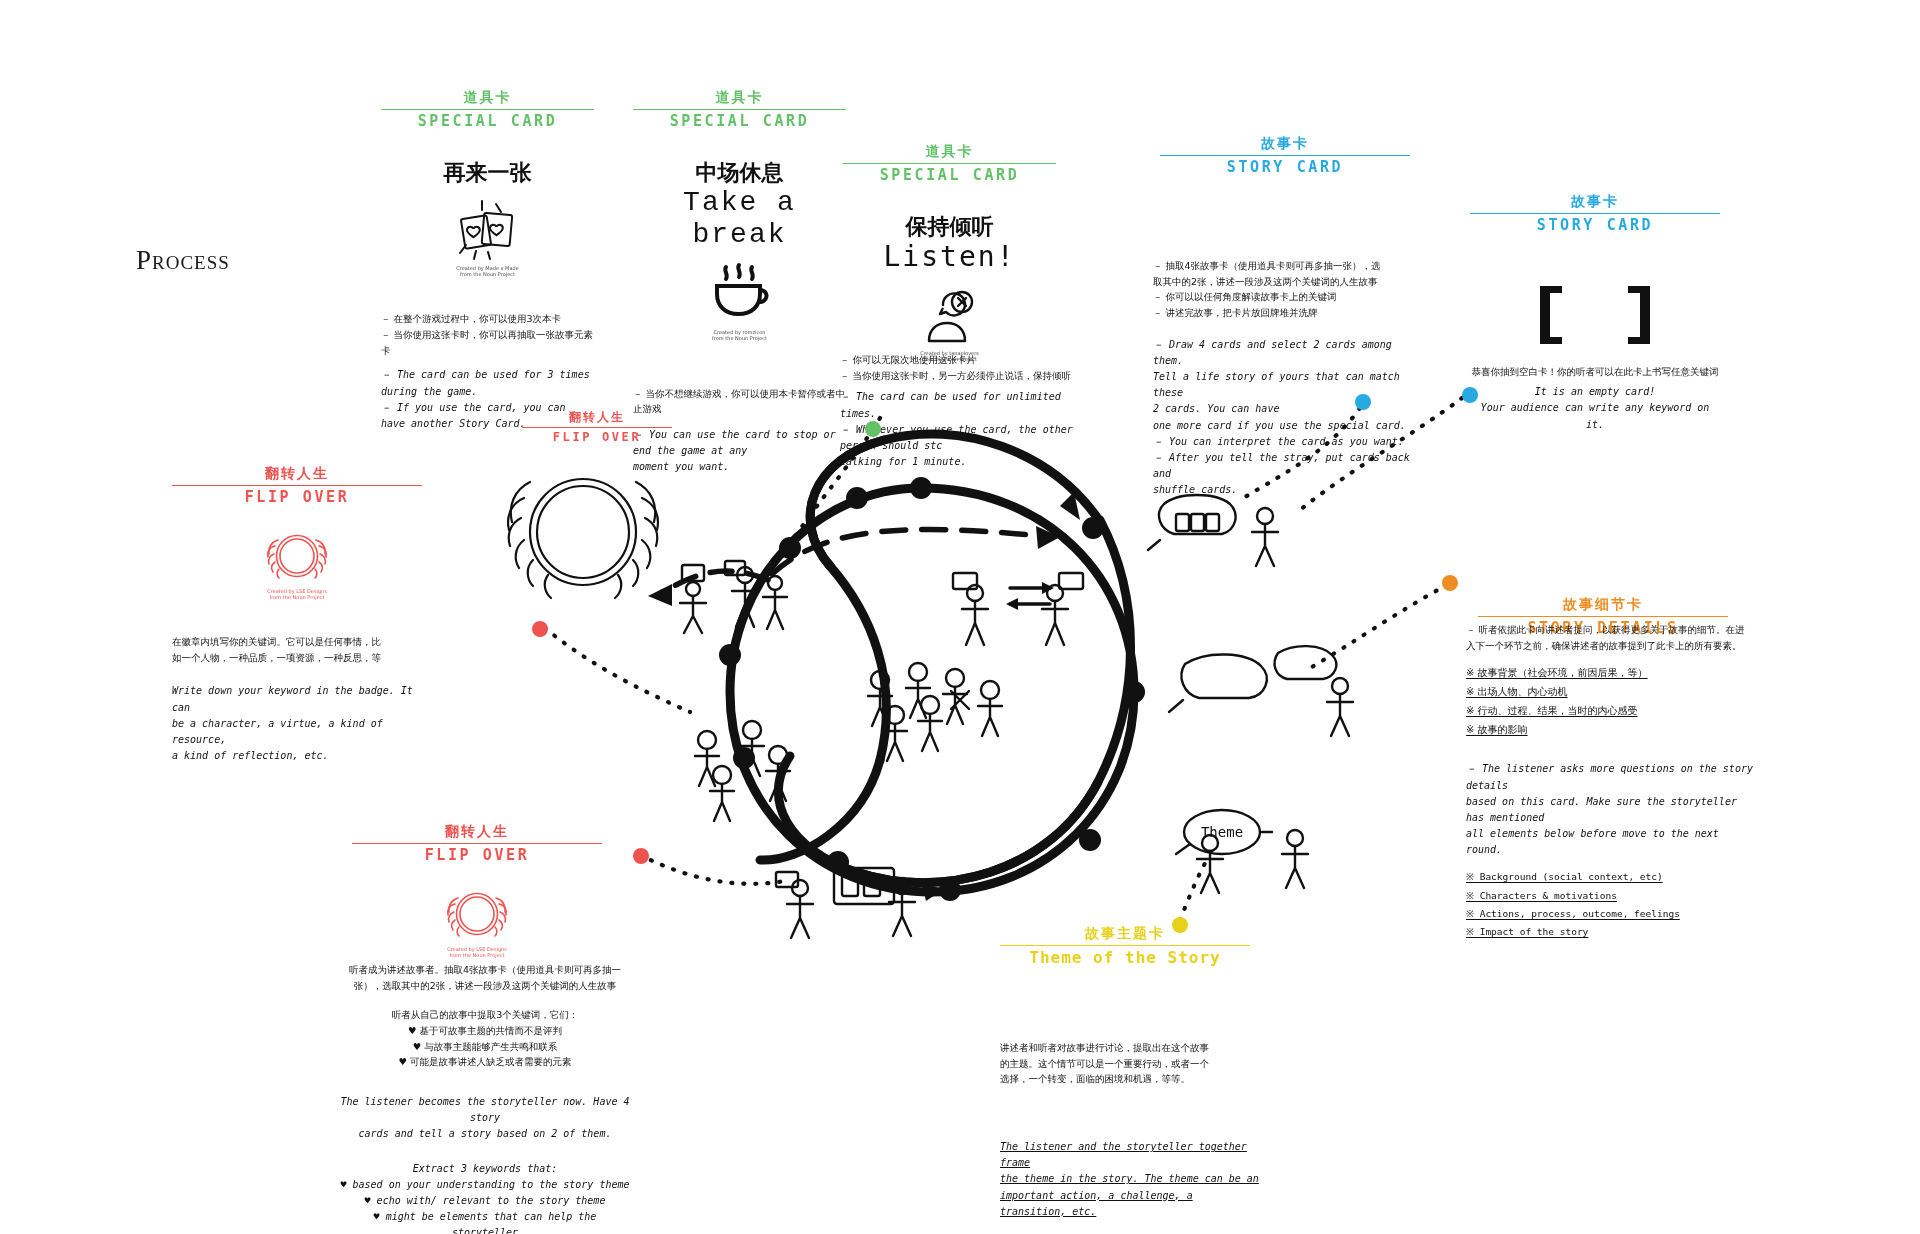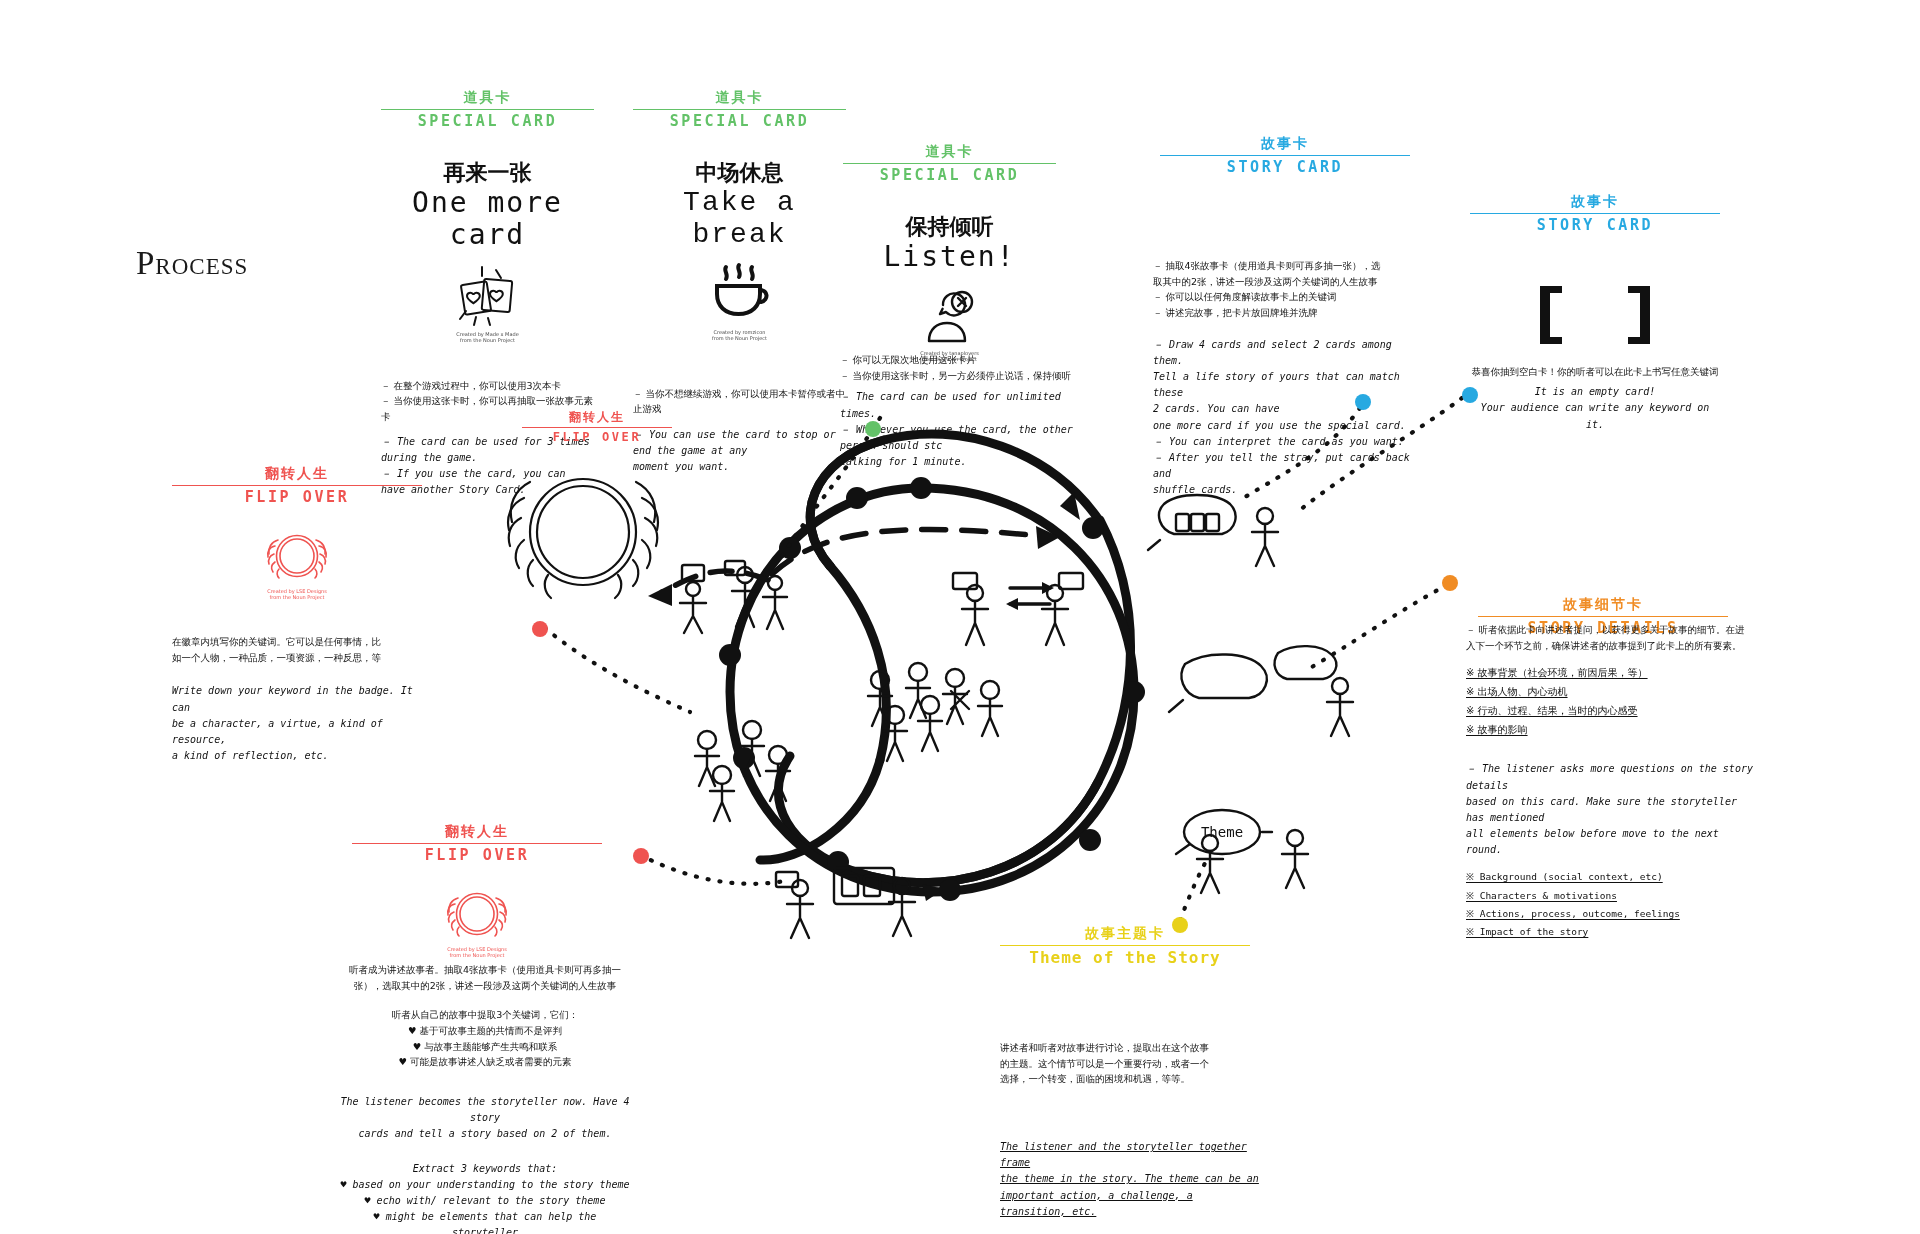--- a/index.html
+++ b/index.html
@@ -7,21 +7,21 @@
     width:1920px;height:1234px;position:relative;overflow:hidden;
     font-family:"Liberation Sans","DejaVu Sans",sans-serif;
     color:#1a1a1a;
   }
   .abs{position:absolute;}
 
   
   #page-title{
     left:136px;top:245px;
     font-family:"Liberation Serif","DejaVu Serif",serif;
-    font-size:33px;letter-spacing:1px;color:#1a1a1a;
+    font-size:27px;letter-spacing:1px;color:#1a1a1a;
     font-variant:small-caps;
   }
 
   
   .card-head{text-align:center;}
   .card-head .cn{
     font-size:14px;font-weight:700;letter-spacing:2px;line-height:1.25;
     font-family:"DejaVu Sans","Liberation Sans",sans-serif;
   }
   .card-head .rule{height:0;border-top:1.6px solid currentColor;margin:2px 0 2px 0;}
@@ -78,21 +78,20 @@
 
 <div class="abs" id="page-title">Process</div>
 
 <div class="abs" style="left:381px;top:89px;width:213px;">
   <div class="card-head green">
     <div class="cn">道具卡</div>
     <div class="rule"></div>
     <div class="en">SPECIAL CARD</div>
   </div>
   <div class="card-title-cn" style="margin-top:30px;">再来一张</div>
-  <div class="card-title-en" style="margin-top:2px;">One more card</div>
   <div style="display:flex;justify-content:center;margin-top:14px;">
     <svg width="72" height="62" viewBox="0 0 72 62">
       <g stroke="#111" stroke-width="2" fill="none" stroke-linecap="round">
         <line x1="30" y1="2" x2="30" y2="11"></line>
         <line x1="44" y1="5" x2="49" y2="13"></line>
         <line x1="14" y1="46" x2="8" y2="54"></line>
         <line x1="24" y1="52" x2="22" y2="60"></line>
         <line x1="36" y1="53" x2="38" y2="60"></line>
         <rect x="11" y="18" width="26" height="30" rx="2" transform="rotate(-9 24 33)"></rect>
         <rect x="31" y="15" width="28" height="31" rx="2" transform="rotate(5 45 30)"></rect>

